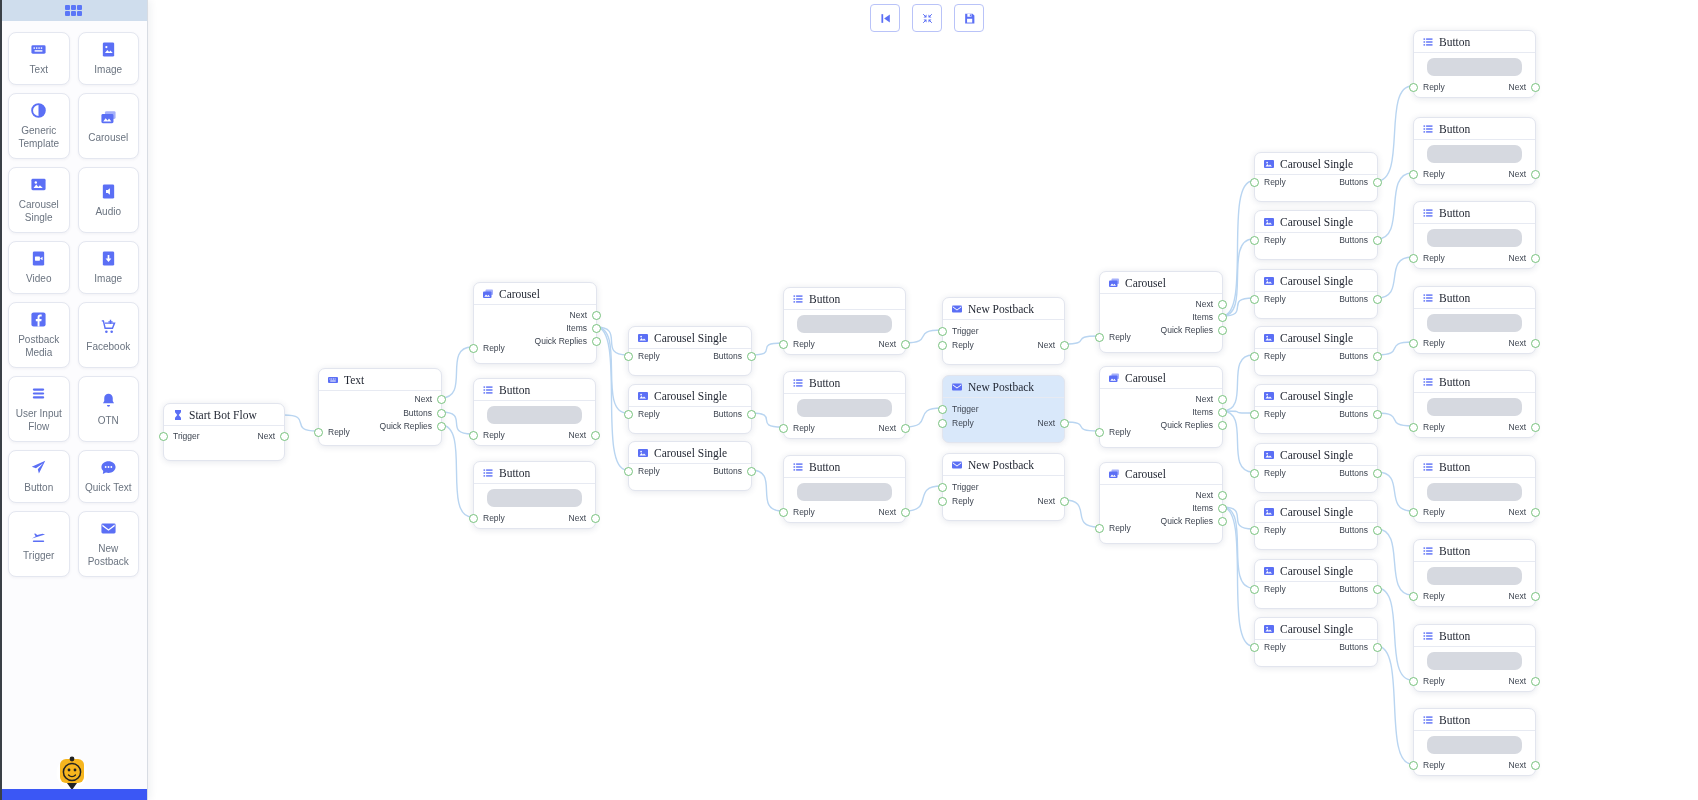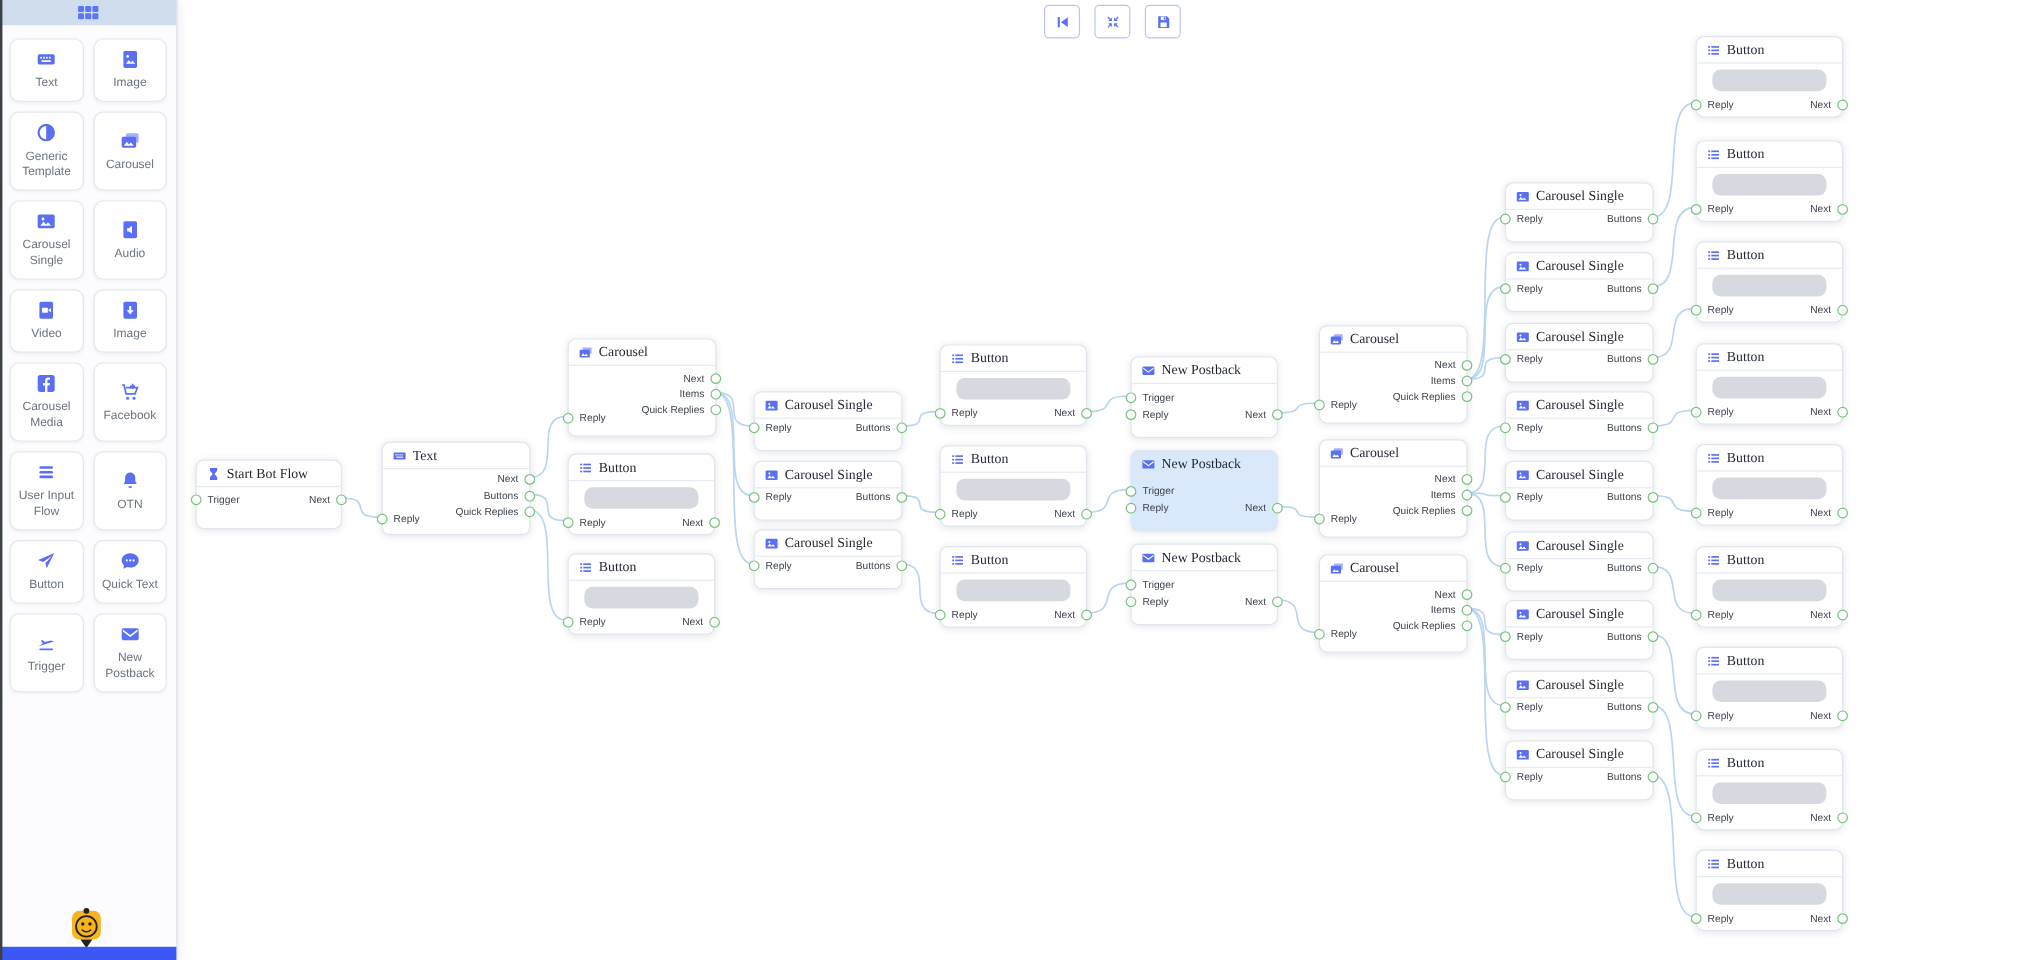--- a/index.html
+++ b/index.html
@@ -168,21 +168,21 @@
           <rect x="4" y="2" width="16" height="20" rx="2"></rect>
           <path fill="#fff" d="M10.8 7h2.4v5h2.9L12 17 7.9 12h2.9z"></path>
         </svg>
         <span class="lbl">Image</span>
       </div>
       <div class="sidebar-card">
         <svg viewBox="0 0 24 24" fill="#5b6ff5">
           <rect x="2" y="2" width="20" height="20" rx="3"></rect>
           <path fill="#fff" d="M13.4 22v-7.6h2.6l.4-3h-3V9.3c0-.9.3-1.5 1.6-1.5h1.5V5.1c-.3 0-1.2-.1-2.2-.1-2.2 0-3.6 1.3-3.6 3.8v2.6H8.2v3h2.5V22z"></path>
         </svg>
-        <span class="lbl">Carousel Media</span>
+        <span class="lbl">Postback Media</span>
       </div>
       <div class="sidebar-card">
         <svg viewBox="0 0 24 24" fill="#5b6ff5">
           <path fill="none" stroke="#5b6ff5" stroke-width="2" d="M2.5 4h2.3L7.2 14.5h10.4L20.5 7.2H7"></path>
           <circle cx="9" cy="19.5" r="1.8"></circle>
           <circle cx="16.5" cy="19.5" r="1.8"></circle>
           <path d="M13.8 2.5h2v2h2v2h-2v2h-2v-2h-2v-2h2z"></path>
         </svg>
         <span class="lbl">Facebook</span>
       </div>
@@ -264,21 +264,21 @@
     <button class="tool-btn">
       <svg viewBox="0 0 24 24" fill="#5b6ff5">
         <path d="M4 3h13.5L21 6.5V21H4z"></path>
         <rect fill="#fff" x="8" y="3.6" width="7.5" height="5.2"></rect>
         <rect x="12.6" y="4.4" width="2.1" height="3.6"></rect>
         <rect fill="#fff" x="7.5" y="12.5" width="9.5" height="7"></rect>
       </svg>
     </button>
   </div>
 
-<div class="node" style="left: 163px; top: 383px; width: 120px; height: 56px;">
+<div class="node" style="left: 163px; top: 403px; width: 120px; height: 56px;">
     <div class="node-header">
       <svg viewBox="0 0 24 24" fill="#5b6ff5">
         <path d="M6 2h12v4.5L13.5 12 18 17.5V22H6v-4.5L10.5 12 6 6.5z"></path>
       </svg>
       <span class="node-title">Start Bot Flow</span>
     </div>
     <div class="port-label left" style="top: 32px;">Trigger</div>
     <div class="port-circle left" style="top: 28px;"></div>
     <div class="port-label right" style="top: 32px;">Next</div>
     <div class="port-circle right" style="top: 28px;"></div>

